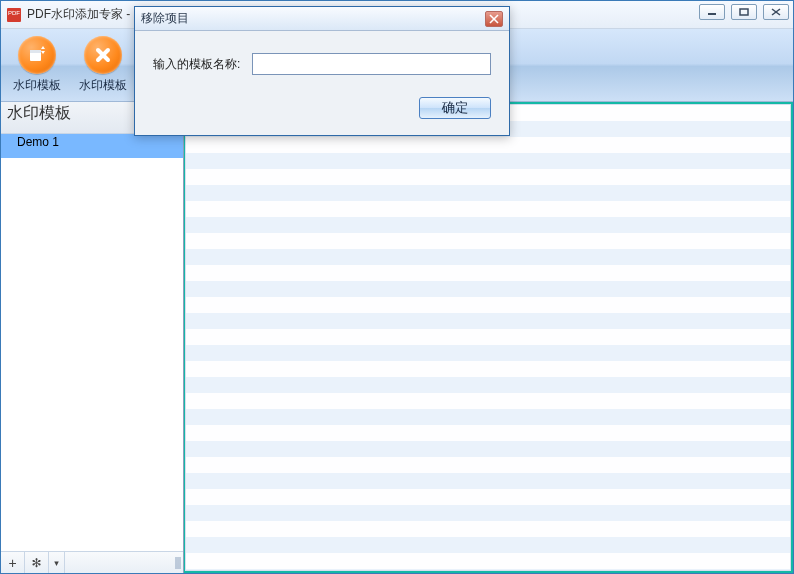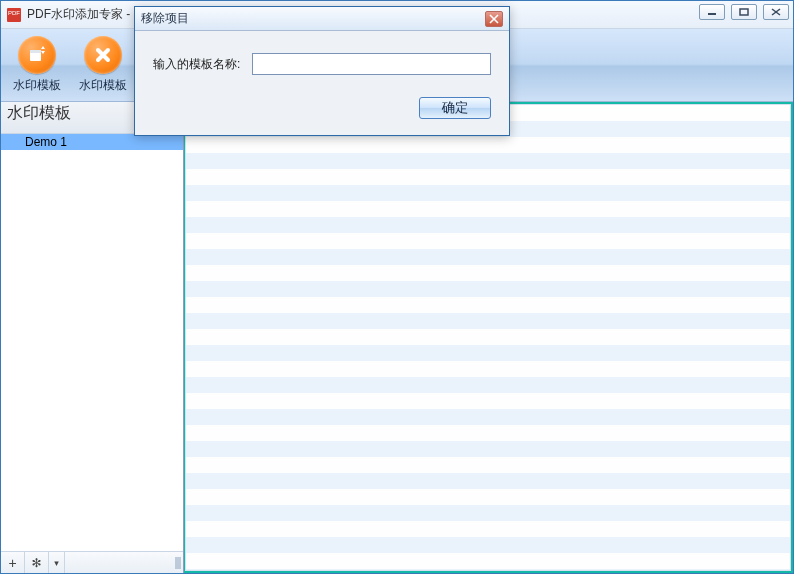--- a/index.html
+++ b/index.html
@@ -50,21 +50,21 @@
   .left {
     width: 183px; border-right:1px solid #8aa0bc; display:flex; flex-direction:column;
     background:#fff;
   }
   .left .header {
     height: 32px; background: linear-gradient(#f1f4f8,#e3e9f1); font-size:16px; padding:1px 6px;
     color:#333; border-bottom:1px solid #c9d6e6;
   }
   .template-list { flex:1; overflow:auto; }
   .template-list .row {
-    height:16px; line-height:16px; padding:0 24px; cursor:default;
+    height:24px; line-height:16px; padding:0 16px; cursor:default;
   }
   .template-list .row.sel { background:#79b8ff; color:#000; }
   .left-footer {
     height: 22px; border-top:1px solid #c9d6e6;
     display:flex; align-items:center; background: linear-gradient(#f8fafc,#e9eff6);
   }
   .left-footer .fbtn {
     width:24px; height:100%; display:flex; justify-content:center; align-items:center;
     border-right:1px solid #c9d6e6; cursor:pointer; color:#444;
   }

